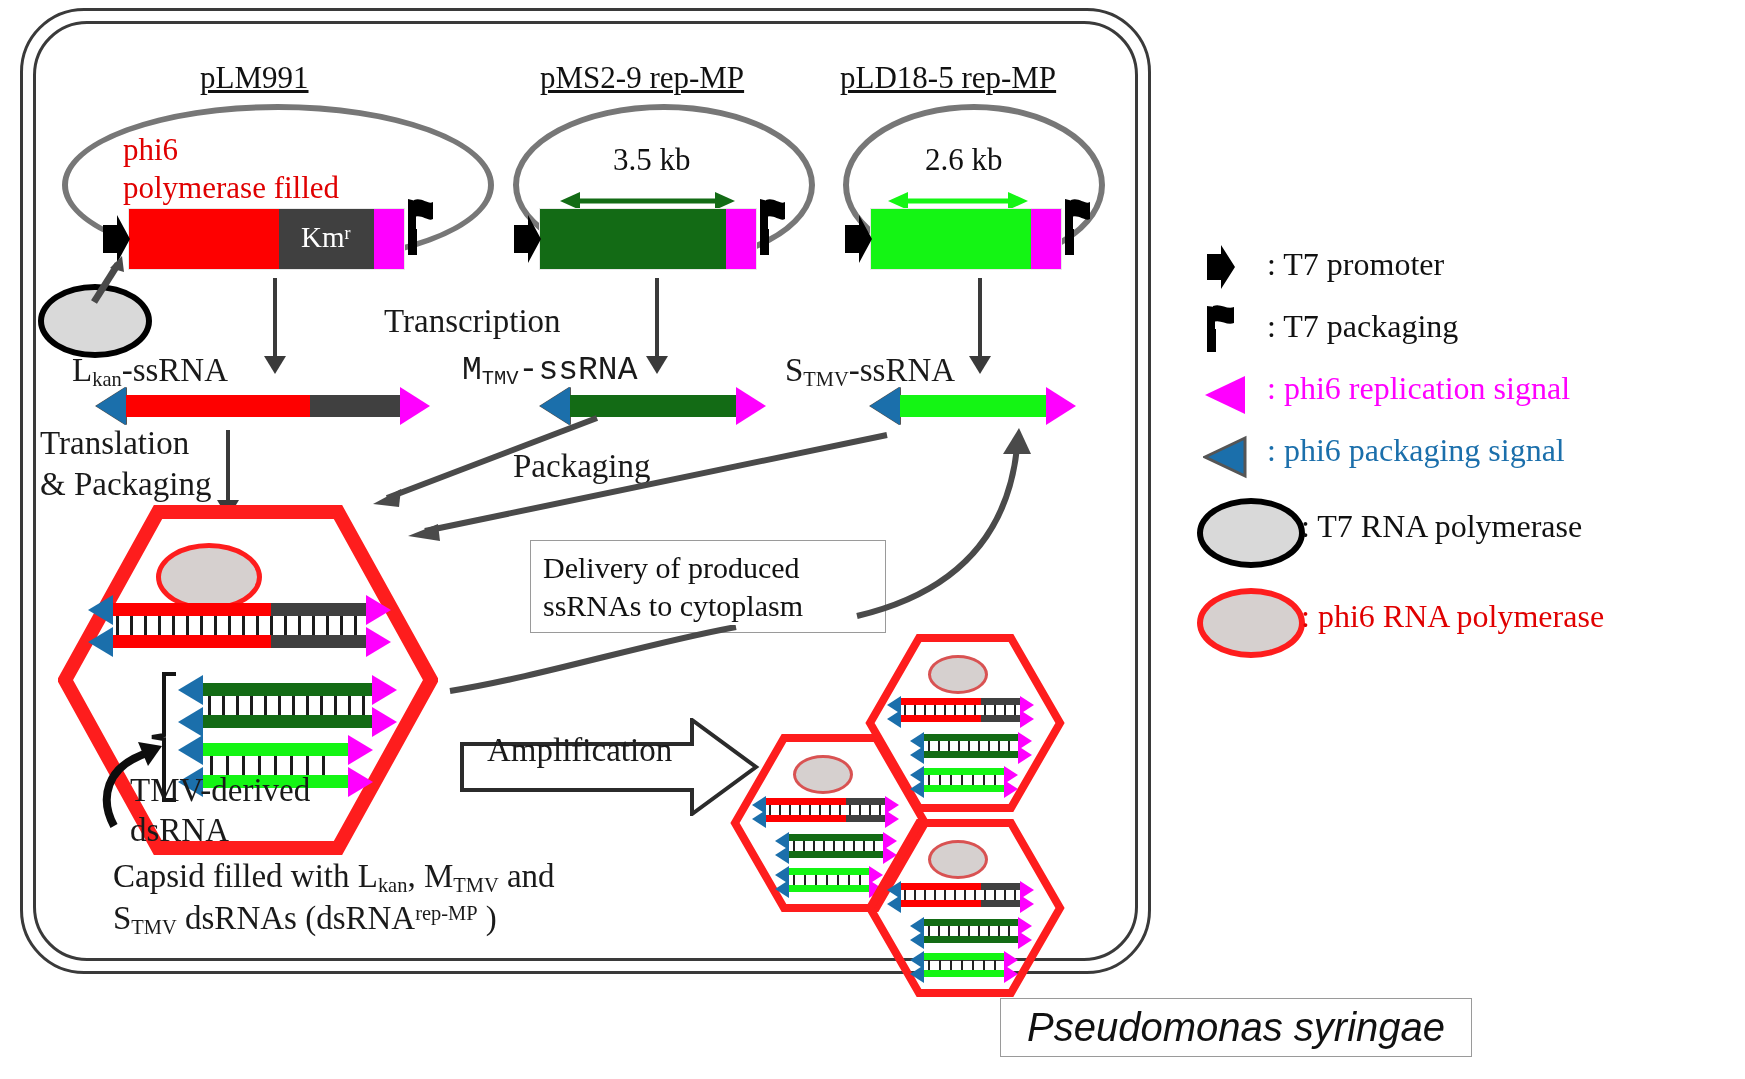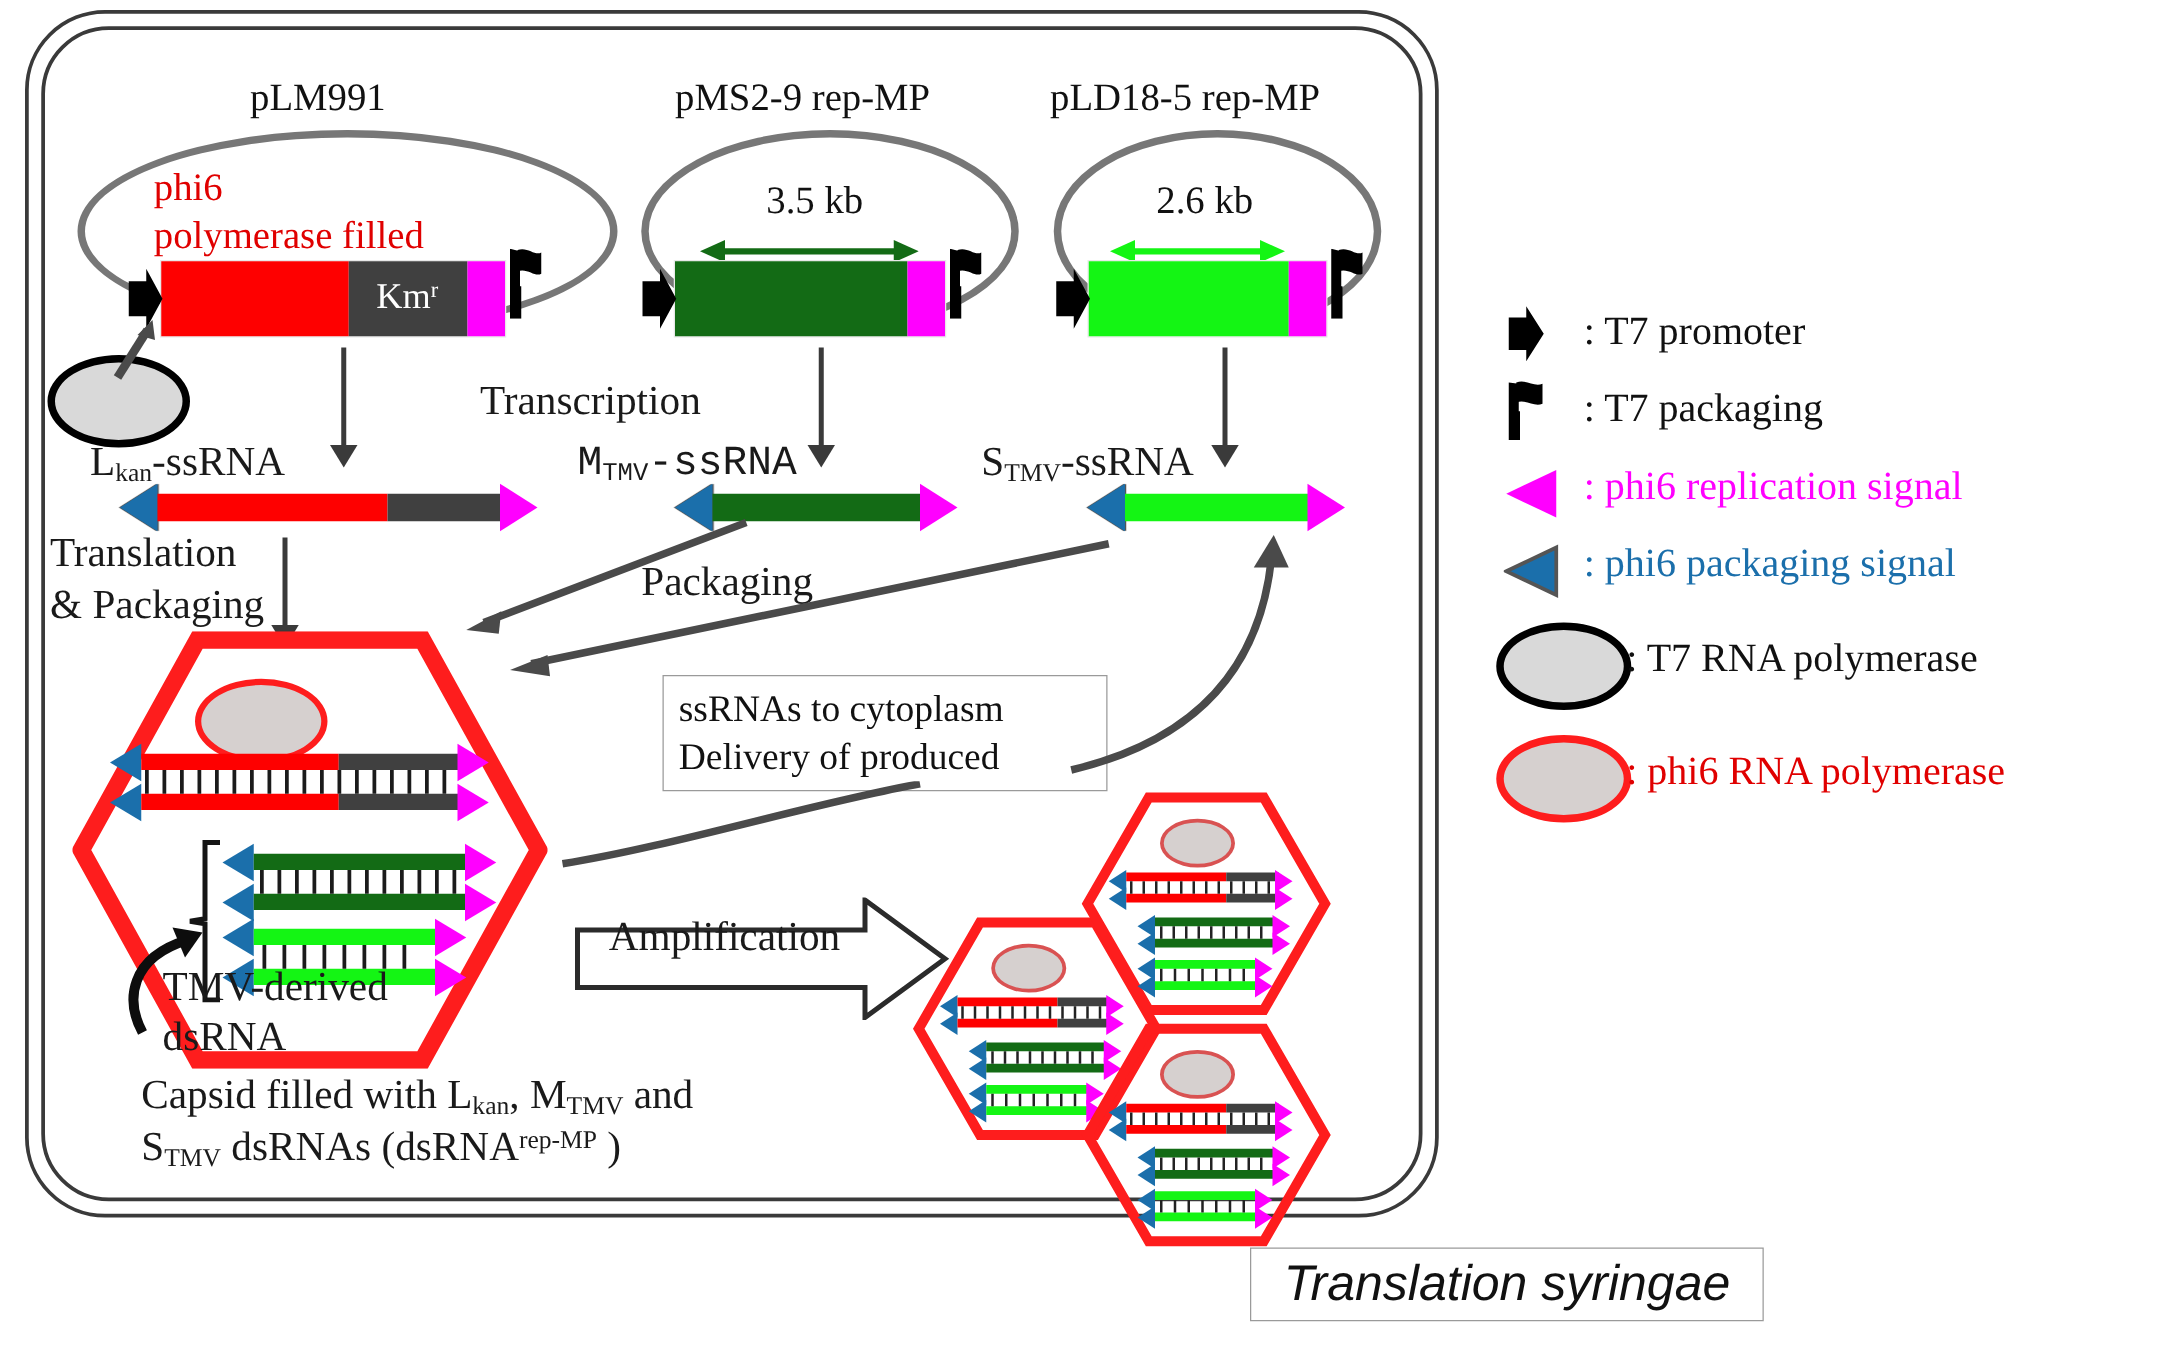--- a/index.html
+++ b/index.html
@@ -11,21 +11,21 @@
   sup{font-size:.62em;vertical-align:0.45em;}
 
   
   #cell-outer{left:20px;top:8px;width:1125px;height:960px;
       border:3px solid #3a3a3a;border-radius:64px;background:#fff;}
   #cell-inner{left:33px;top:21px;width:1099px;height:934px;
       border:3px solid #3a3a3a;border-radius:54px;}
 
   
   .plasmid-ring{border:6px solid #777;border-radius:50%;background:transparent;}
-  .plasmid-title{font-size:31px;color:#111;}
+  .plasmid-title{font-size:31px;color:#111;text-decoration:underline;}
 
   
   .cassette{position:absolute;height:60px;background:#fff;
       box-shadow:0 0 0 1px #e8e8e8;}
   .seg{position:absolute;top:0;height:60px;}
   .seg-red{background:#fe0000;}
   .seg-dark{background:#404040;}
   .seg-magenta{background:#ff00ff;}
   .seg-dgreen{background:#136b15;}
   .seg-lgreen{background:#14f514;}
@@ -301,22 +301,22 @@
 <div class="txt" style="left:130px;top:812px;font-size:33px;">dsRNA</div>
 
 <div class="txt" style="left:113px;top:858px;font-size:33px;">
   <span>Capsid filled with L</span><sub>kan</sub><span>, M</span><sub>TMV</sub><span> and</span>
 </div>
 <div class="txt" style="left:113px;top:900px;font-size:33px;">
   <span>S</span><sub>TMV</sub><span> dsRNAs (dsRNA</span><sup>rep-MP</sup><span> )</span>
 </div>
 
 <div class="label-box" style="left:530px;top:540px;width:330px;">
+  <div>Delivery of produced</div>
   <div>ssRNAs to cytoplasm</div>
-  <div>Delivery of produced</div>
 </div>
 
 <svg class="abs" style="left:855px;top:420px;width:190px;height:200px;" viewBox="0 0 190 200">
   <path d="M2,196 C70,180 150,140 162,28" stroke="#4a4a4a" stroke-width="6" fill="none"></path>
   <path d="M164,8 L148,34 L176,34 Z" fill="#4a4a4a"></path>
 </svg>
 
 <svg class="abs" style="left:448px;top:625px;width:290px;height:70px;" viewBox="0 0 290 70">
   <path d="M2,66 C90,52 200,18 288,2" stroke="#4a4a4a" stroke-width="6" fill="none"></path>
 </svg>
@@ -556,13 +556,13 @@
     <div class="leg-ico ellipse" style="left:2px;top:12px;width:96px;height:58px;background:#d9d9d9;border:6px solid #000;"></div>
     <div class="leg-txt" style="left:106px;top:22px;color:#111;">: T7 RNA polymerase</div>
   </div>
 
   <div class="leg-row" style="height:88px;">
     <div class="leg-ico ellipse" style="left:2px;top:14px;width:96px;height:58px;background:#d6d0cf;border:6px solid #fe1d1d;"></div>
     <div class="leg-txt" style="left:106px;top:24px;color:#e00000;">: phi6 RNA polymerase</div>
   </div>
 </div>
 
-<div id="species-box">Translation syringae</div>
+<div id="species-box">Pseudomonas syringae</div>
 
 </body></html>

